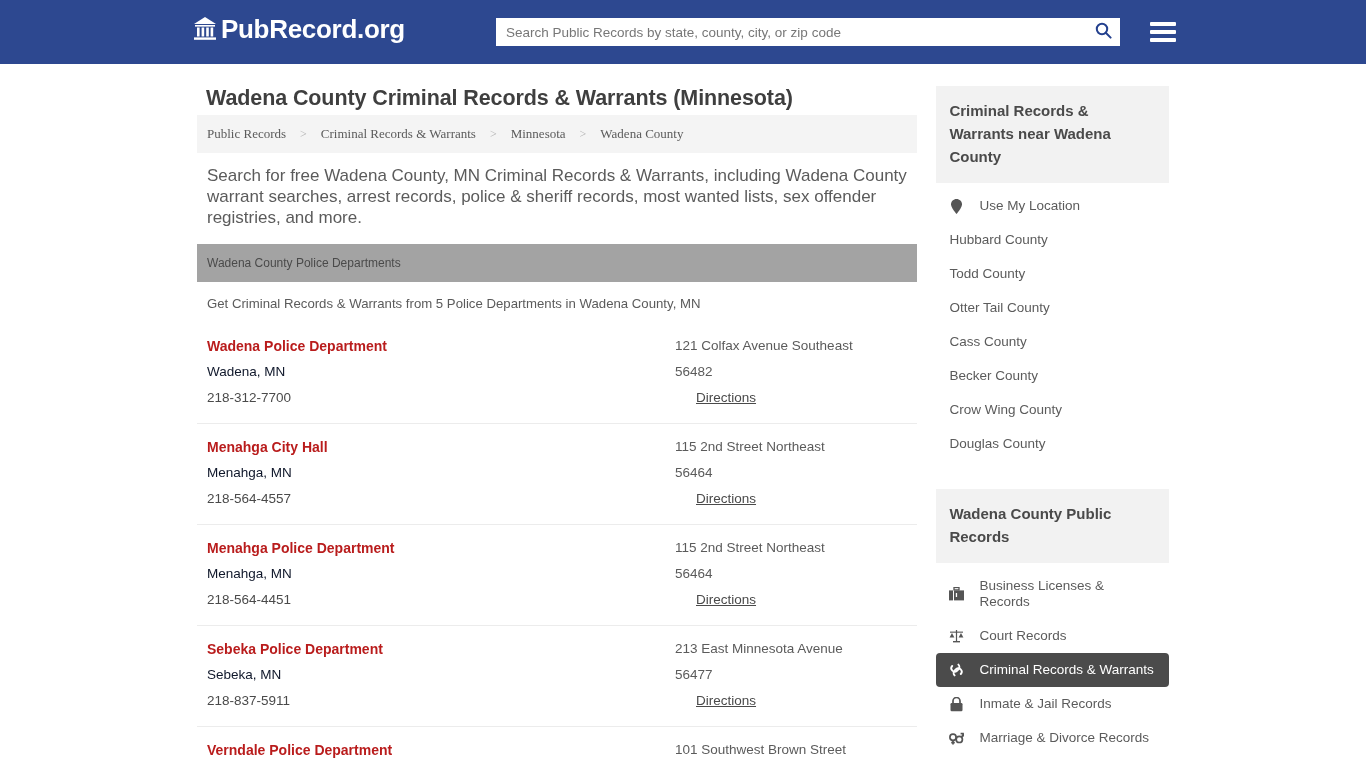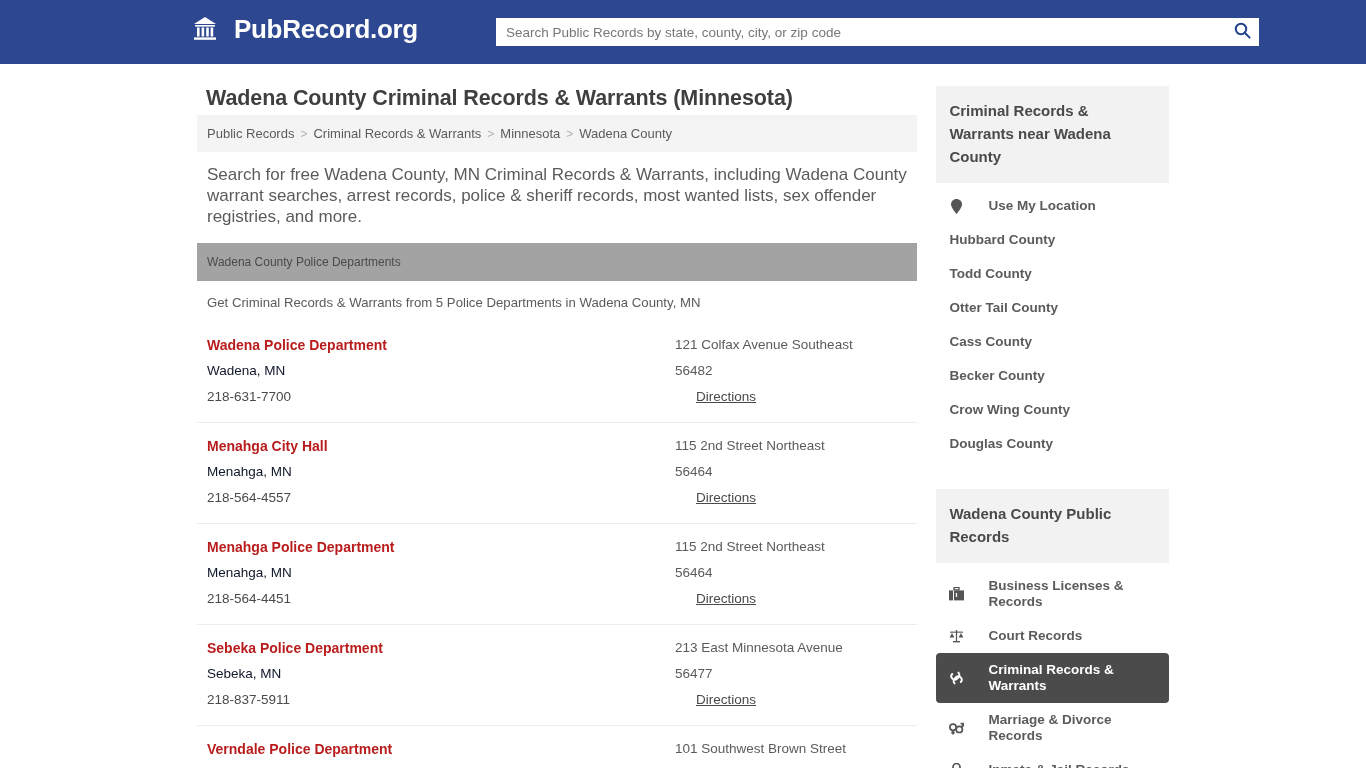--- a/index.html
+++ b/index.html
@@ -15,39 +15,39 @@
   .site-header {
     height: 64px;
     background: #2d4890;
     display: flex;
     align-items: center;
     position: relative;
   }
   .logo {
     display: flex;
     align-items: flex-end;
-    gap: 17px;
+    gap: 4px;
     position: absolute;
     left: 193px;
     top: 16px;
   }
   .logo-icon { width: 24px; height: 26px; display: block; }
   .logo-text {
     color: #ffffff;
     font-size: 26px;
     font-weight: bold;
     letter-spacing: -0.3px;
     line-height: 1;
     white-space: nowrap;
   }
   .search-wrap {
     position: absolute;
     left: 496px;
     top: 18px;
-    width: 763px;
+    width: 624px;
     height: 28px;
     background: #ffffff;
     display: flex;
     align-items: center;
   }
   .search-input {
     flex: 1;
     border: none;
     outline: none;
     height: 26px;
@@ -111,21 +111,22 @@
 
   
   .breadcrumb {
     background: #f4f4f4;
     padding: 11px 10px;
     font-size: 13px;
     color: #5b5b5b;
     display: flex;
     align-items: center;
     flex-wrap: wrap;
-    gap: 6px;
+    gap: 14px;
+    font-family: Liberation Serif, serif;
   }
   .breadcrumb a {
     color: #5b5b5b;
     text-decoration: none;
   }
   .bc-sep { color: #b0b0b0; font-size: 12px; }
 
   .intro {
     font-size: 17px;
     line-height: 21px;
@@ -195,27 +196,26 @@
     padding: 13px 13px 15px 13px;
     font-size: 15px;
     font-weight: bold;
     color: #4a4a4a;
     line-height: 23px;
   }
   .side-list { padding: 6px 0 4px 0; }
   .side-item {
     display: flex;
     align-items: center;
-    gap: 24px;
+    gap: 15px;
     padding: 9px 13px;
     font-size: 13.5px;
     color: #5b5b5b;
     cursor: pointer;
     border-radius: 4px;
-    font-weight: bold;
   }
   .side-item.active {
     background: #4b4b4b;
     color: #ffffff;
   }
   .side-icon {
     width: 15px; height: 15px;
     display: flex; align-items: center; justify-content: center;
     flex: 0 0 15px;
   }
@@ -281,21 +281,21 @@
       <p class="intro">Search for free Wadena County, MN Criminal Records &amp; Warrants, including Wadena County warrant searches, arrest records, police &amp; sheriff records, most wanted lists, sex offender registries, and more.</p>
 
       <div class="section-head">Wadena County Police Departments</div>
       <div class="section-sub">Get Criminal Records &amp; Warrants from 5 Police Departments in Wadena County, MN</div>
 
       <div id="listings">
           <div class="listing">
             <div class="lst-left">
               <div class="lst-name">Wadena Police Department</div>
               <div class="lst-line">Wadena, MN</div>
-              <div class="lst-phone">218-631-7700</div>
+              <div class="lst-phone">218-312-7700</div>
             </div>
             <div class="lst-right">
               <div class="lst-addr">121 Colfax Avenue Southeast</div>
               <div class="lst-addr">56482</div>
               <div><a class="directions">Directions</a></div>
             </div>
           </div>
           <div class="listing">
             <div class="lst-left">
               <div class="lst-name">Menahga City Hall</div>
@@ -408,41 +408,41 @@
             <span class="side-label">Court Records</span>
           </div>
           <div class="side-item active">
             <span class="side-icon">
               <svg width="15" height="14" viewBox="0 0 15 14">
                 <path d="M9.4 1.6a3.4 3.4 0 0 1 0 4.8L8 7.8a3.4 3.4 0 0 1-4.8-4.8" fill="none" stroke="#ffffff" stroke-width="1.9" stroke-linecap="round"></path>
                 <path d="M5.6 12.4a3.4 3.4 0 0 1 0-4.8L7 6.2a3.4 3.4 0 0 1 4.8 4.8" fill="none" stroke="#ffffff" stroke-width="1.9" stroke-linecap="round"></path>
               </svg>
             </span>
             <span class="side-label">Criminal Records &amp; Warrants</span>
+          </div>
+          <div class="side-item">
+            <span class="side-icon">
+              <svg width="13" height="15" viewBox="0 0 13 15">
+                <path d="M3 6V4a3.5 3.5 0 0 1 7 0v2" fill="none" stroke="#555" stroke-width="1.7"></path>
+                <rect x="0.5" y="6" width="12" height="8.3" rx="1.2" fill="#555"></rect>
+              </svg>
+            </span>
+            <span class="side-label">Inmate &amp; Jail Records</span>
           </div>
           <div class="side-item">
             <span class="side-icon">
               <svg width="15" height="14" viewBox="0 0 15 14">
                 <circle cx="4" cy="6.2" r="3.1" fill="none" stroke="#555" stroke-width="1.7"></circle>
                 <line x1="4" y1="9.3" x2="4" y2="13.4" stroke="#555" stroke-width="1.7"></line>
                 <line x1="2.2" y1="11.6" x2="5.8" y2="11.6" stroke="#555" stroke-width="1.7"></line>
                 <circle cx="10.3" cy="8.4" r="3.1" fill="none" stroke="#555" stroke-width="1.7"></circle>
                 <line x1="12.5" y1="6.2" x2="14.6" y2="3" stroke="#555" stroke-width="1.7"></line>
                 <line x1="11.6" y1="2.6" x2="14.8" y2="2.6" stroke="#555" stroke-width="1.7"></line>
                 <line x1="14.6" y1="2.6" x2="14.6" y2="5.6" stroke="#555" stroke-width="1.7"></line>
               </svg>
             </span>
             <span class="side-label">Marriage &amp; Divorce Records</span>
           </div>
-          <div class="side-item">
-            <span class="side-icon">
-              <svg width="13" height="15" viewBox="0 0 13 15">
-                <path d="M3 6V4a3.5 3.5 0 0 1 7 0v2" fill="none" stroke="#555" stroke-width="1.7"></path>
-                <rect x="0.5" y="6" width="12" height="8.3" rx="1.2" fill="#555"></rect>
-              </svg>
-            </span>
-            <span class="side-label">Inmate &amp; Jail Records</span>
-          </div>
         </div>
     </div>
 
   </div>
 </div>
 
 </body></html>

